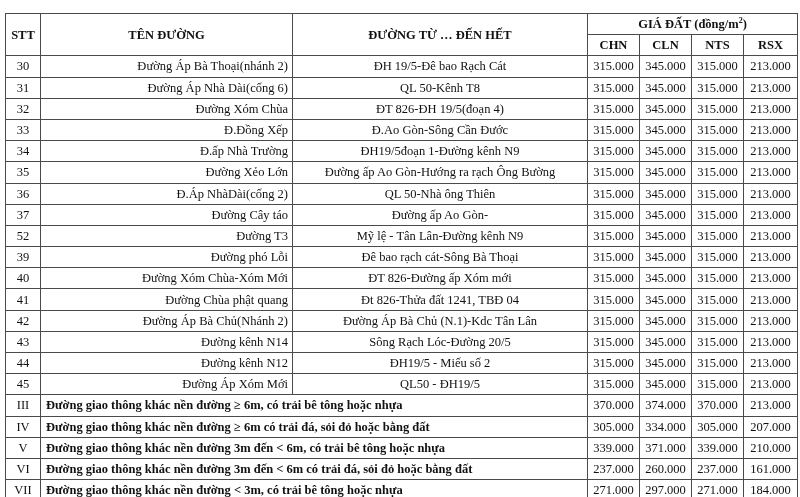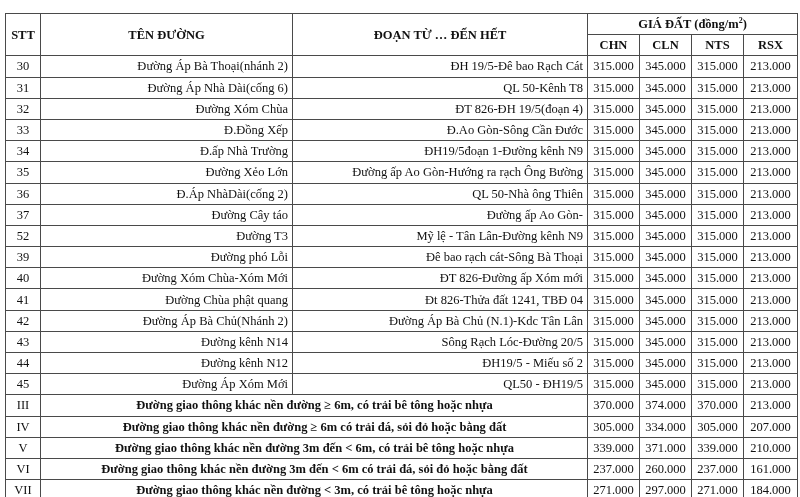--- a/index.html
+++ b/index.html
@@ -39,44 +39,44 @@
   }
   th.hdr-tall {
     height: 40px;
   }
   th.hdr-sub {
     height: 19px;
     line-height: 19px;
   }
   td.c-stt { text-align: center; margin-top: 8px; }
   td.c-name { text-align: right; padding-left: 5px; }
-  td.c-seg { text-align: right; padding-left: 5px; }
+  td.c-seg { text-align: center; padding-left: 5px; }
   td.c-num { text-align: center; padding: 0 2px; }
   tr.group-row td.c-stt { font-weight: normal; }
-  tr.group-row td.c-desc { font-weight: bold; text-align: center; padding-left: 5px; }
+  tr.group-row td.c-desc { font-weight: bold; text-align: left; padding-left: 5px; }
   sup { font-size: 8px; line-height: 0; vertical-align: super; }
 </style>
 </head>
 <body>
 
 <table class="price-table">
   <colgroup>
     <col style="width:35px">
     <col style="width:252px">
     <col style="width:295px">
     <col style="width:52px">
     <col style="width:52px">
     <col style="width:52px">
     <col style="width:54px">
   </colgroup>
   <thead>
     <tr>
       <th class="hdr-tall" rowspan="2">STT</th>
       <th class="hdr-tall" rowspan="2">TÊN ĐƯỜNG</th>
-      <th class="hdr-tall" rowspan="2">ĐOẠN TỪ … ĐẾN HẾT</th>
+      <th class="hdr-tall" rowspan="2">ĐƯỜNG TỪ … ĐẾN HẾT</th>
       <th class="hdr-sub" colspan="4"><span>GIÁ ĐẤT (đồng/m</span><sup>2</sup><span>)</span></th>
     </tr>
     <tr>
       <th class="hdr-sub">CHN</th>
       <th class="hdr-sub">CLN</th>
       <th class="hdr-sub">NTS</th>
       <th class="hdr-sub">RSX</th>
     </tr>
   </thead>
   <tbody>

